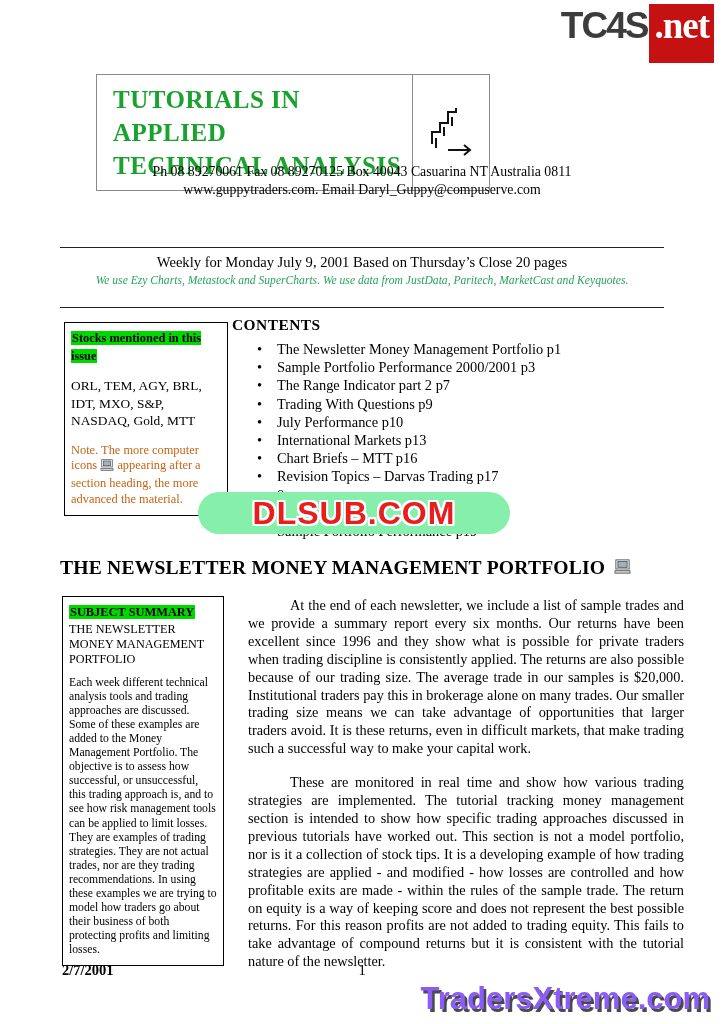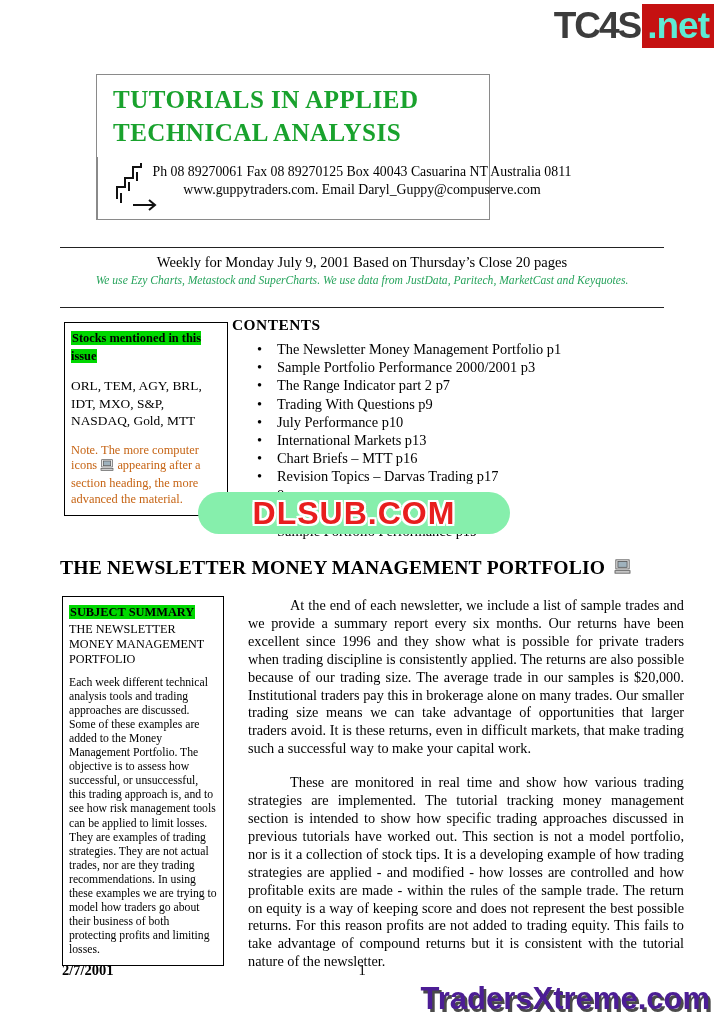--- a/index.html
+++ b/index.html
@@ -2,25 +2,25 @@
 <html><head>
 <meta charset="utf-8">
 <style>
   html,body{margin:0;padding:0;background:#ffffff;}
   .page{position:relative;width:724px;height:1024px;margin:0 auto;background:#fff;
         font-family:"Liberation Serif",serif;color:#000;overflow:hidden;}
 
   
   .tc4s{position:absolute;top:6px;right:10px;font-family:"Liberation Sans",sans-serif;
         font-weight:bold;font-size:37px;line-height:40px;color:#3c3c3c;letter-spacing:-2px;}
-  .tc4s .tld{background:#c51111;color:#5eead4;padding:1px 5px 2px;margin-left:2px;letter-spacing:-1px;}
+  .tc4s .tld{background:#c51111;color:#ffffff;padding:1px 5px 17px;margin-left:2px;letter-spacing:-1px;font-family:Liberation Serif, serif;}
 
   
   .masthead{position:absolute;top:74px;left:96px;width:392px;border:1px solid #8a8a8a;
-            display:flex;align-items:stretch;background:#fff;flex-direction:column;}
+            display:flex;align-items:stretch;background:#fff;}
   .masthead-title{flex:1;padding:8px 4px 8px 16px;font-weight:bold;font-size:25px;line-height:33px;
                   color:#19a22d;letter-spacing:0.5px;}
   .chart-box{width:76px;border-left:1px solid #8a8a8a;display:flex;align-items:center;justify-content:center;}
 
   .pub{position:absolute;top:163px;left:0;width:100%;text-align:center;}
   .pub .line{font-size:13.8px;line-height:18px;}
   .tagline{margin-top:3px;font-size:17.5px;line-height:22px;color:#16a085;}
 
   .hr1{position:absolute;top:247px;left:60px;right:60px;border-top:1px solid #222;}
   .hr2{position:absolute;top:307px;left:60px;right:60px;border-top:1px solid #222;}
@@ -62,21 +62,21 @@
   .subject-body{margin-top:8px;font-size:11.7px;line-height:14.1px;}
 
   .body-text{position:absolute;top:581px;left:232px;width:468px;text-align:justify;
              font-size:14.3px;line-height:17.9px;}
   .body-text p{margin:16px;text-indent:42px;}
 
   
   .footer-page{position:absolute;top:962px;left:0;width:724px;text-align:center;font-size:14.5px;}
   .footer-date{position:absolute;top:962px;left:62px;font-weight:bold;font-size:14.5px;}
   .txtreme{position:absolute;top:981px;right:14px;font-family:"Liberation Sans",sans-serif;font-weight:bold;
-           font-size:31px;color:#4c1d95;text-shadow:2.5px 2.5px 0 #4a4a4a;}
+           font-size:31px;color:#8b5cf6;text-shadow:2.5px 2.5px 0 #4a4a4a;}
 
   .comp-icon{display:inline-block;vertical-align:-2px;}
 </style>
 </head>
 <body>
 
 <div class="page">
 
   <div class="tc4s"><span>TC4S</span><span class="tld">.net</span></div>
 

